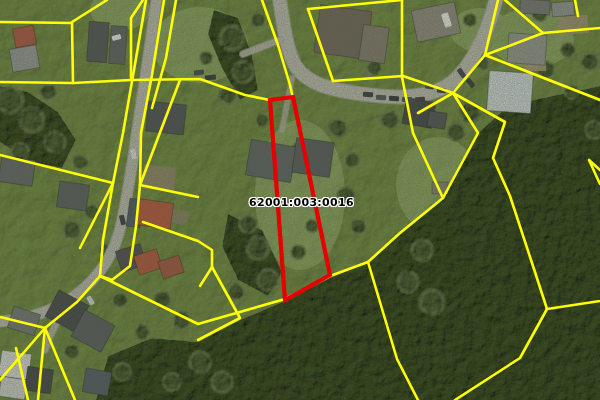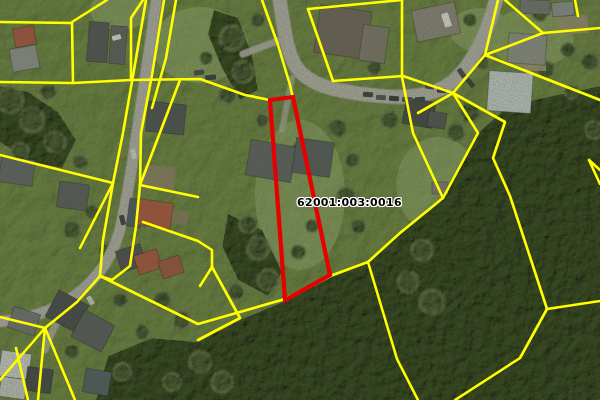--- a/index.html
+++ b/index.html
@@ -240,14 +240,14 @@
         <polyline points="45,328 38,400" fill="none" stroke="#ffff00" stroke-width="2.6" stroke-linejoin="round" stroke-linecap="round"></polyline>
         <polyline points="45,328 75,400" fill="none" stroke="#ffff00" stroke-width="2.6" stroke-linejoin="round" stroke-linecap="round"></polyline>
         <polyline points="45,328 77,302 100,276" fill="none" stroke="#ffff00" stroke-width="2.6" stroke-linejoin="round" stroke-linecap="round"></polyline>
         <polyline points="16,348 28,400" fill="none" stroke="#ffff00" stroke-width="2.6" stroke-linejoin="round" stroke-linecap="round"></polyline>
       </g>
     <g id="selected-parcel">
         <polygon points="270,100 293,97 330,275 285,300" fill="none" stroke="#e60000" stroke-width="4.2" stroke-linejoin="miter"></polygon>
       </g>
   </svg>
 
-  <div class="parcel-label" style="left: 249px; top: 196px; margin-left: 48px;">62001:003:0016</div>
+  <div class="parcel-label" style="left: 249px; top: 196px;">62001:003:0016</div>
 </div>
 
 </body></html>

